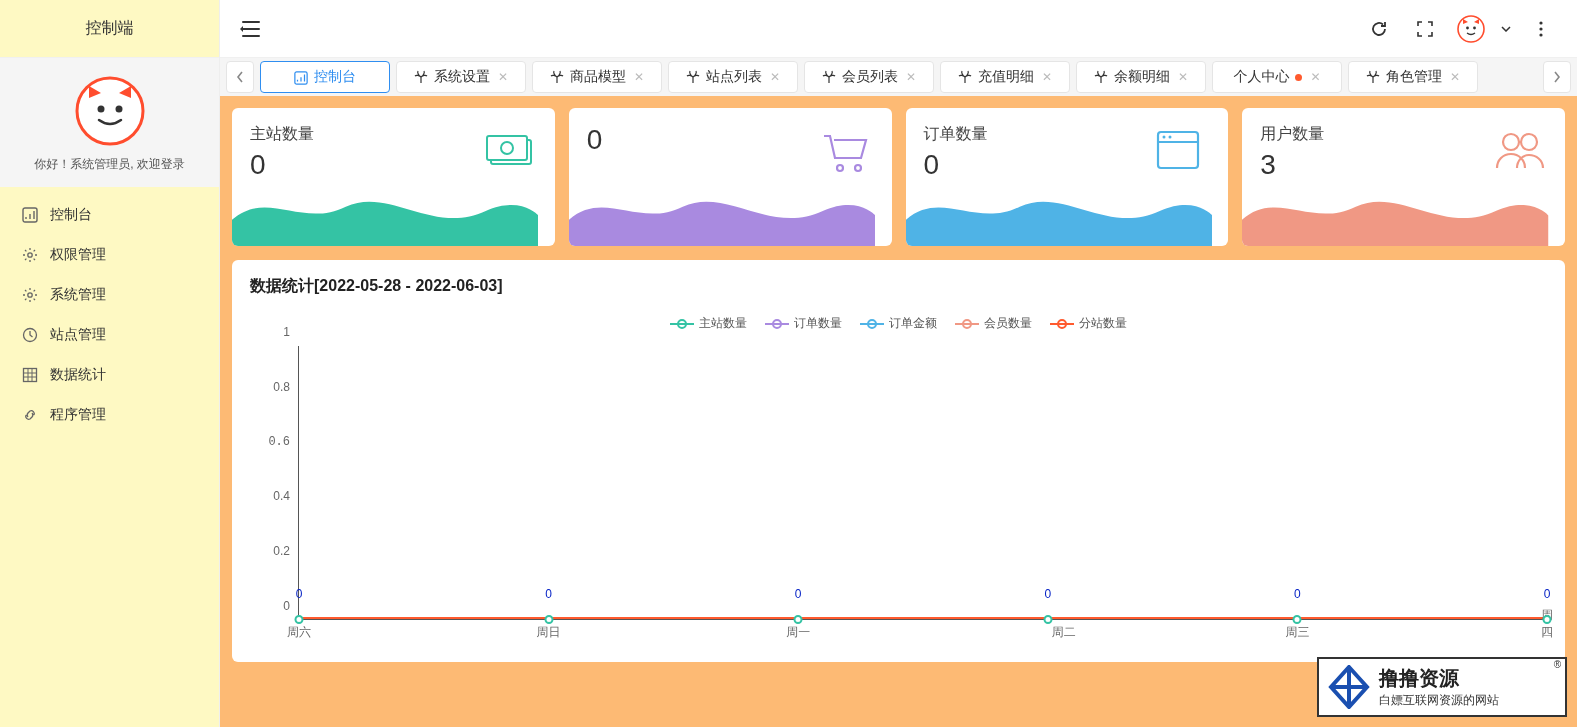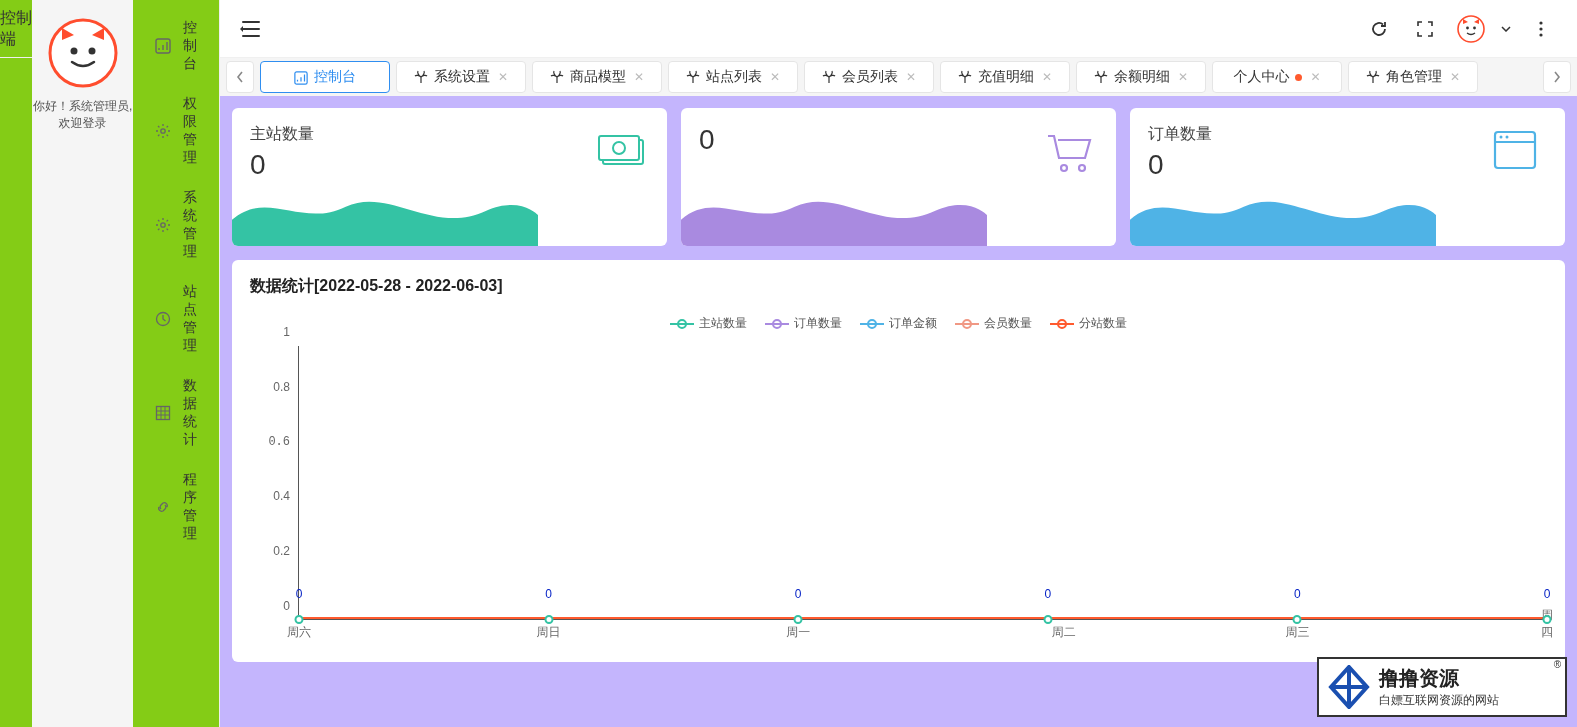--- a/index.html
+++ b/index.html
@@ -1,20 +1,20 @@
 <!DOCTYPE html>
 <html><head>
 <meta charset="utf-8">
 <style>
 * { margin: 0; padding: 0; box-sizing: border-box; }
 body { font-family: -apple-system, "PingFang SC", "Microsoft YaHei", sans-serif; font-size: 14px; color: #333; background: #f5f5f5; overflow: hidden; }
 .app { display: flex; height: 727px; width: 1577px; }
 
 
-.sidebar { width: 220px; background: #84cc16; border-right: 1px solid #eee; display: flex; flex-direction: row; }
+.sidebar { width: 220px; background: #fef9c3; border-right: 1px solid #eee; display: flex; flex-direction: column; }
 .sidebar-header { height: 58px; display: flex; align-items: center; justify-content: center; font-size: 16px; color: #333; border-bottom: 1px solid #f0f0f0; }
 .sidebar-profile { background: #f5f5f5; padding: 18px 0 14px; text-align: center; }
 .avatar { width: 70px; height: 70px; margin: 0 auto 10px; }
 .avatar svg { width: 100%; height: 100%; }
 .welcome { font-size: 12px; color: #555; text-align: center; }
 .nav { padding: 8px 0; }
 .nav-item { display: flex; align-items: center; gap: 12px; padding: 11px 22px; color: #333; cursor: pointer; }
 .nav-icon { width: 16px; height: 16px; display: inline-flex; align-items: center; justify-content: center; color: #666; }
 
 
@@ -31,21 +31,21 @@
 .tabs-row { height: 38px; display: flex; align-items: center; background: #f5f5f5; padding: 0 6px; gap: 6px; position: relative; }
 .tab-nav { width: 28px; height: 32px; display: flex; align-items: center; justify-content: center; background: #fff; border: 1px solid #e5e5e5; border-radius: 4px; cursor: pointer; font-size: 14px; color: #888; flex-shrink: 0; }
 .tabs-list { flex: 1; display: flex; gap: 6px; overflow: hidden; }
 .tab { height: 32px; padding: 0 10px; background: #fff; border: 1px solid #e5e5e5; border-radius: 4px; display: flex; align-items: center; gap: 6px; cursor: pointer; flex-shrink: 0; min-width: 130px; justify-content: center; position: relative; }
 .tab.active { border-color: #2f8ef0; color: #2f8ef0; }
 .tab-icon { width: 14px; height: 14px; display: inline-flex; }
 .tab-close { font-size: 12px; color: #bbb; margin-left: 2px; }
 .tab-dot { width: 7px; height: 7px; background: #ff5a2e; border-radius: 50%; display: inline-block; }
 
 
-.content { flex: 1; overflow: auto; background: #c4b5fd; padding: 12px; }
+.content { flex: 1; overflow: auto; background: #fdba74; padding: 12px; }
 .stat-row { display: flex; gap: 14px; margin-bottom: 14px; }
 .stat-card { flex: 1; background: #fff; border-radius: 6px; position: relative; overflow: hidden; height: 138px; }
 .stat-card-body { padding: 16px 18px; position: relative; z-index: 2; }
 .stat-label { font-size: 16px; color: #444; margin-bottom: 4px; }
 .stat-value { font-size: 28px; color: #333; }
 .stat-icon { position: absolute; right: 16px; top: 22px; width: 56px; height: 42px; z-index: 2; }
 .stat-wave { position: absolute; bottom: 0; left: 0; right: 0; height: 70px; z-index: 1; }
 
 
 .chart-panel { background: #fff; border-radius: 6px; padding: 16px 18px; }
@@ -319,20 +319,34 @@
       <div class="stat-value">0</div>
     </div>
     <div class="stat-icon"><svg width="44" height="40" viewBox="0 0 44 40">
                 <rect x="2" y="2" width="40" height="36" rx="3" fill="none" stroke="#4fb3e6" stroke-width="2.2"></rect>
                 <path d="M2 12h40" stroke="#4fb3e6" stroke-width="2.2"></path>
                 <circle cx="8" cy="7" r="1.5" fill="#4fb3e6"></circle>
                 <circle cx="14" cy="7" r="1.5" fill="#4fb3e6"></circle>
               </svg></div>
     <svg class="stat-wave" viewBox="0 0 350 80" preserveAspectRatio="none">
               <path d="M0,50 C40,15 80,60 130,35 C180,12 230,68 290,40 C330,22 350,45 350,45 L350,80 L0,80 Z" fill="#4fb3e6"></path>
+            </svg>
+          </div>
+          <div class="stat-card">
+    <div class="stat-card-body">
+      <div class="stat-label">用户数量</div>
+      <div class="stat-value">3</div>
+    </div>
+    <div class="stat-icon"><svg width="54" height="40" viewBox="0 0 54 40">
+                <circle cx="18" cy="12" r="8" fill="none" stroke="#f09884" stroke-width="2.2"></circle>
+                <circle cx="36" cy="12" r="8" fill="none" stroke="#f09884" stroke-width="2.2"></circle>
+                <path d="M4 38c0-8 6-14 14-14s14 6 14 14M24 38c0-7 5-13 12-13s14 5 14 13" fill="none" stroke="#f09884" stroke-width="2.2"></path>
+              </svg></div>
+    <svg class="stat-wave" viewBox="0 0 350 80" preserveAspectRatio="none">
+              <path d="M0,50 C40,15 80,60 130,35 C180,12 230,68 290,40 C330,22 350,45 350,45 L350,80 L0,80 Z" fill="#f09884"></path>
             </svg>
           </div>
         </div>
 
       <div class="chart-panel">
         <div class="chart-title">数据统计[2022-05-28 - 2022-06-03]</div>
         <div class="chart-legend" id="chart-legend">
             <div class="legend-item">
               <span class="legend-mark">
                 <span class="line" style="background:#34c3a4"></span>

